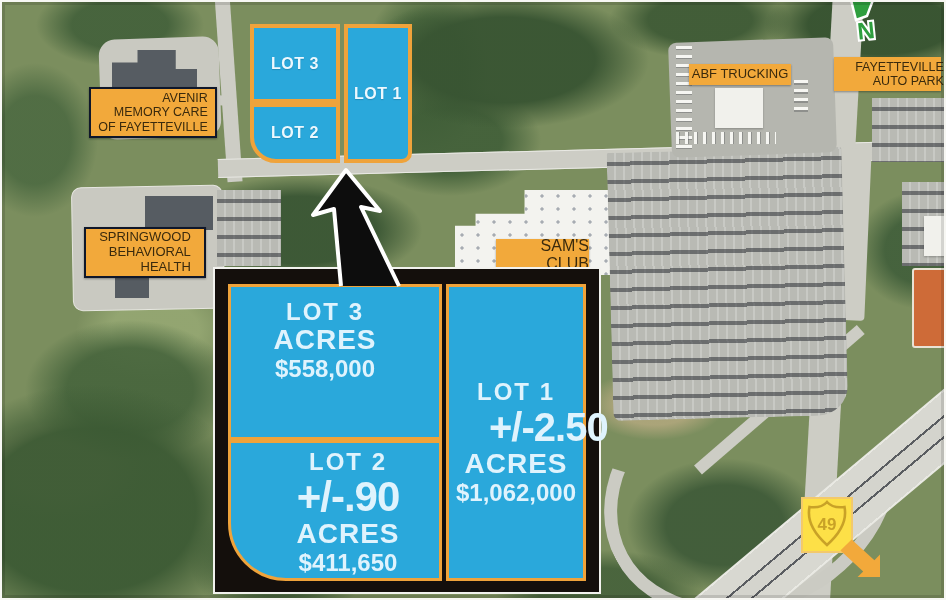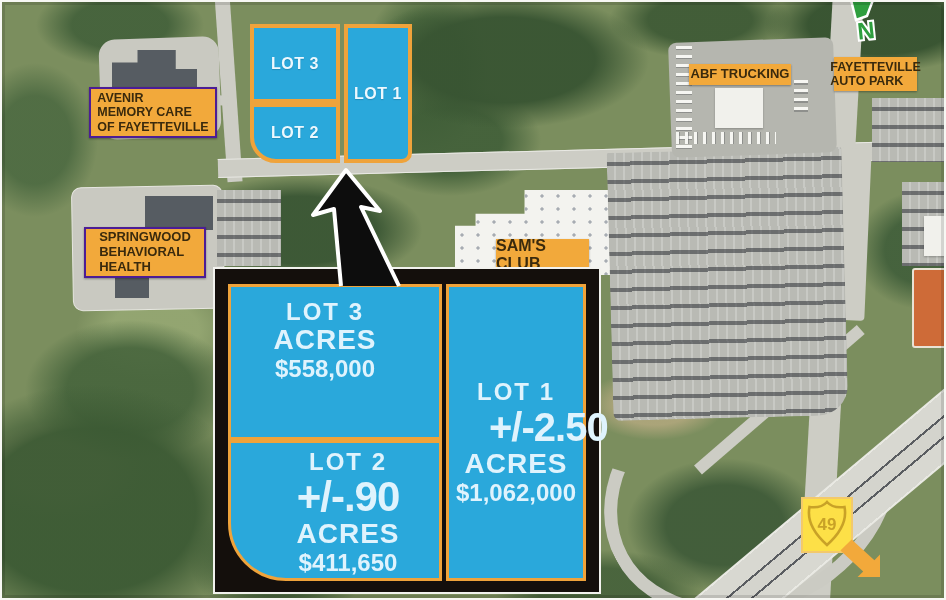--- a/index.html
+++ b/index.html
@@ -66,25 +66,25 @@
     clip-path:polygon(0% 42%,13% 42%,13% 28%,44% 28%,44% 0%,100% 0%,100% 100%,0% 100%);
     background-image:radial-gradient(circle at 7px 6px,#A7ACB2 1.3px,transparent 2px);
     background-size:16px 13px;}
   .sams-parking{left:610px;top:150px;width:235px;height:268px;transform:rotate(-1.5deg);
     border-radius:2px 2px 30px 8px;}
   .orange-bldg{left:912px;top:268px;width:34px;height:76px;background:#CE6B38;
     border:2px solid #E9E3D5;border-radius:3px;z-index:2;}
 
   
   .maplabel{
-    background:#F2A93B;color:#3A2A0D;font-weight:bold;text-align:left;
+    background:#F2A93B;color:#3A2A0D;font-weight:normal;text-align:right;
     display:flex;align-items:center;justify-content:center;
     white-space:pre-line;z-index:5;line-height:1.15;
     box-shadow:0 1px 2px rgba(0,0,0,.35);}
-  .bordered{border:2px solid #4c1d95;}
+  .bordered{border:2px solid #0f172a;}
 
   
   .lot{
     background:#2AA8DB;border:4px solid #EFA33B;box-sizing:border-box;
     display:flex;align-items:center;justify-content:center;
     color:#EDF8FE;font-weight:bold;font-size:16px;letter-spacing:.5px;z-index:4;
     text-shadow:0 1px 1px rgba(0,60,90,.25);}
 
   
   .inset{left:213px;top:267px;width:388px;height:327px;background:#140F0C;
@@ -155,21 +155,21 @@
     <span>LOT 1</span>
   </div>
 
   <div class="abs maplabel bordered" style="left:89px;top:87px;width:124px;height:47px;font-size:12.5px;">AVENIR
 MEMORY CARE
 OF FAYETTEVILLE</div>
   <div class="abs maplabel bordered" style="left:84px;top:227px;width:118px;height:47px;font-size:13px;">SPRINGWOOD
 BEHAVIORAL
 HEALTH</div>
   <div class="abs maplabel" style="left:689px;top:64px;width:102px;height:21px;font-size:13px;">ABF TRUCKING</div>
-  <div class="abs maplabel" style="left:834px;top:57px;width:83px;height:34px;font-size:12.5px;">FAYETTEVILLE
+  <div class="abs maplabel" style="left:834px;top:57px;width:83px;height:34px;font-size:12.5px;padding-left:24px;">FAYETTEVILLE
 AUTO PARK</div>
   <div class="abs maplabel" style="left:496px;top:239px;width:93px;height:32px;font-size:16px;">SAM'S CLUB</div>
 
   <div class="abs inset">
     <div class="inlot" style="left:13px;top:15px;width:214px;height:156px;">
       <div class="stack" style="padding:12px 20px 0 0;">
         <span class="t-name">LOT 3</span>
         <span class="t-unit">ACRES</span>
         <span class="t-price">$558,000</span>
       </div>

